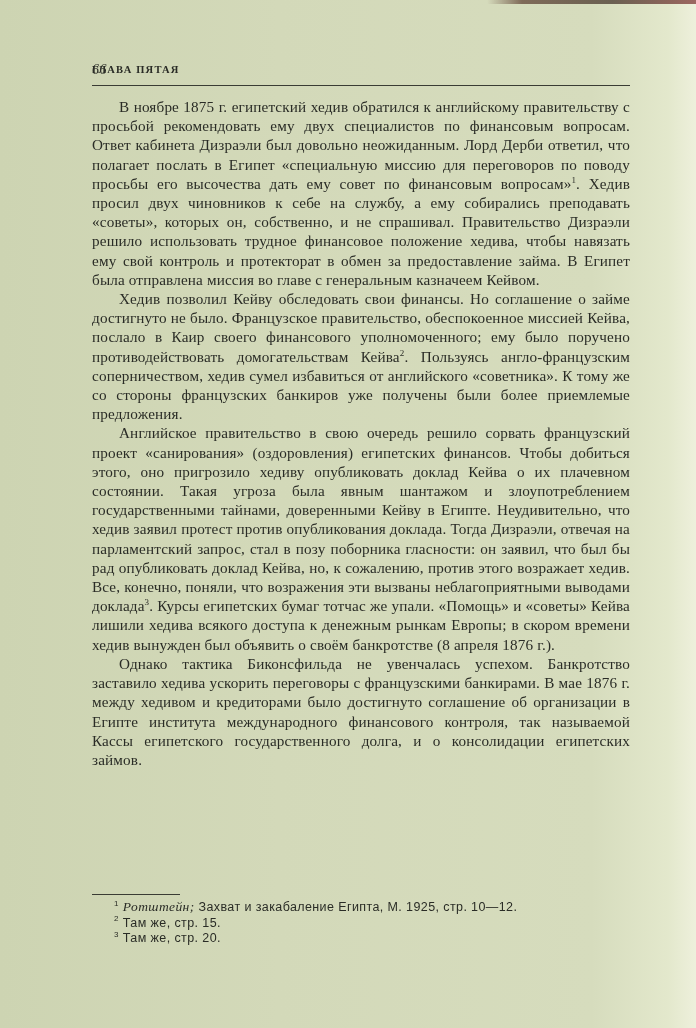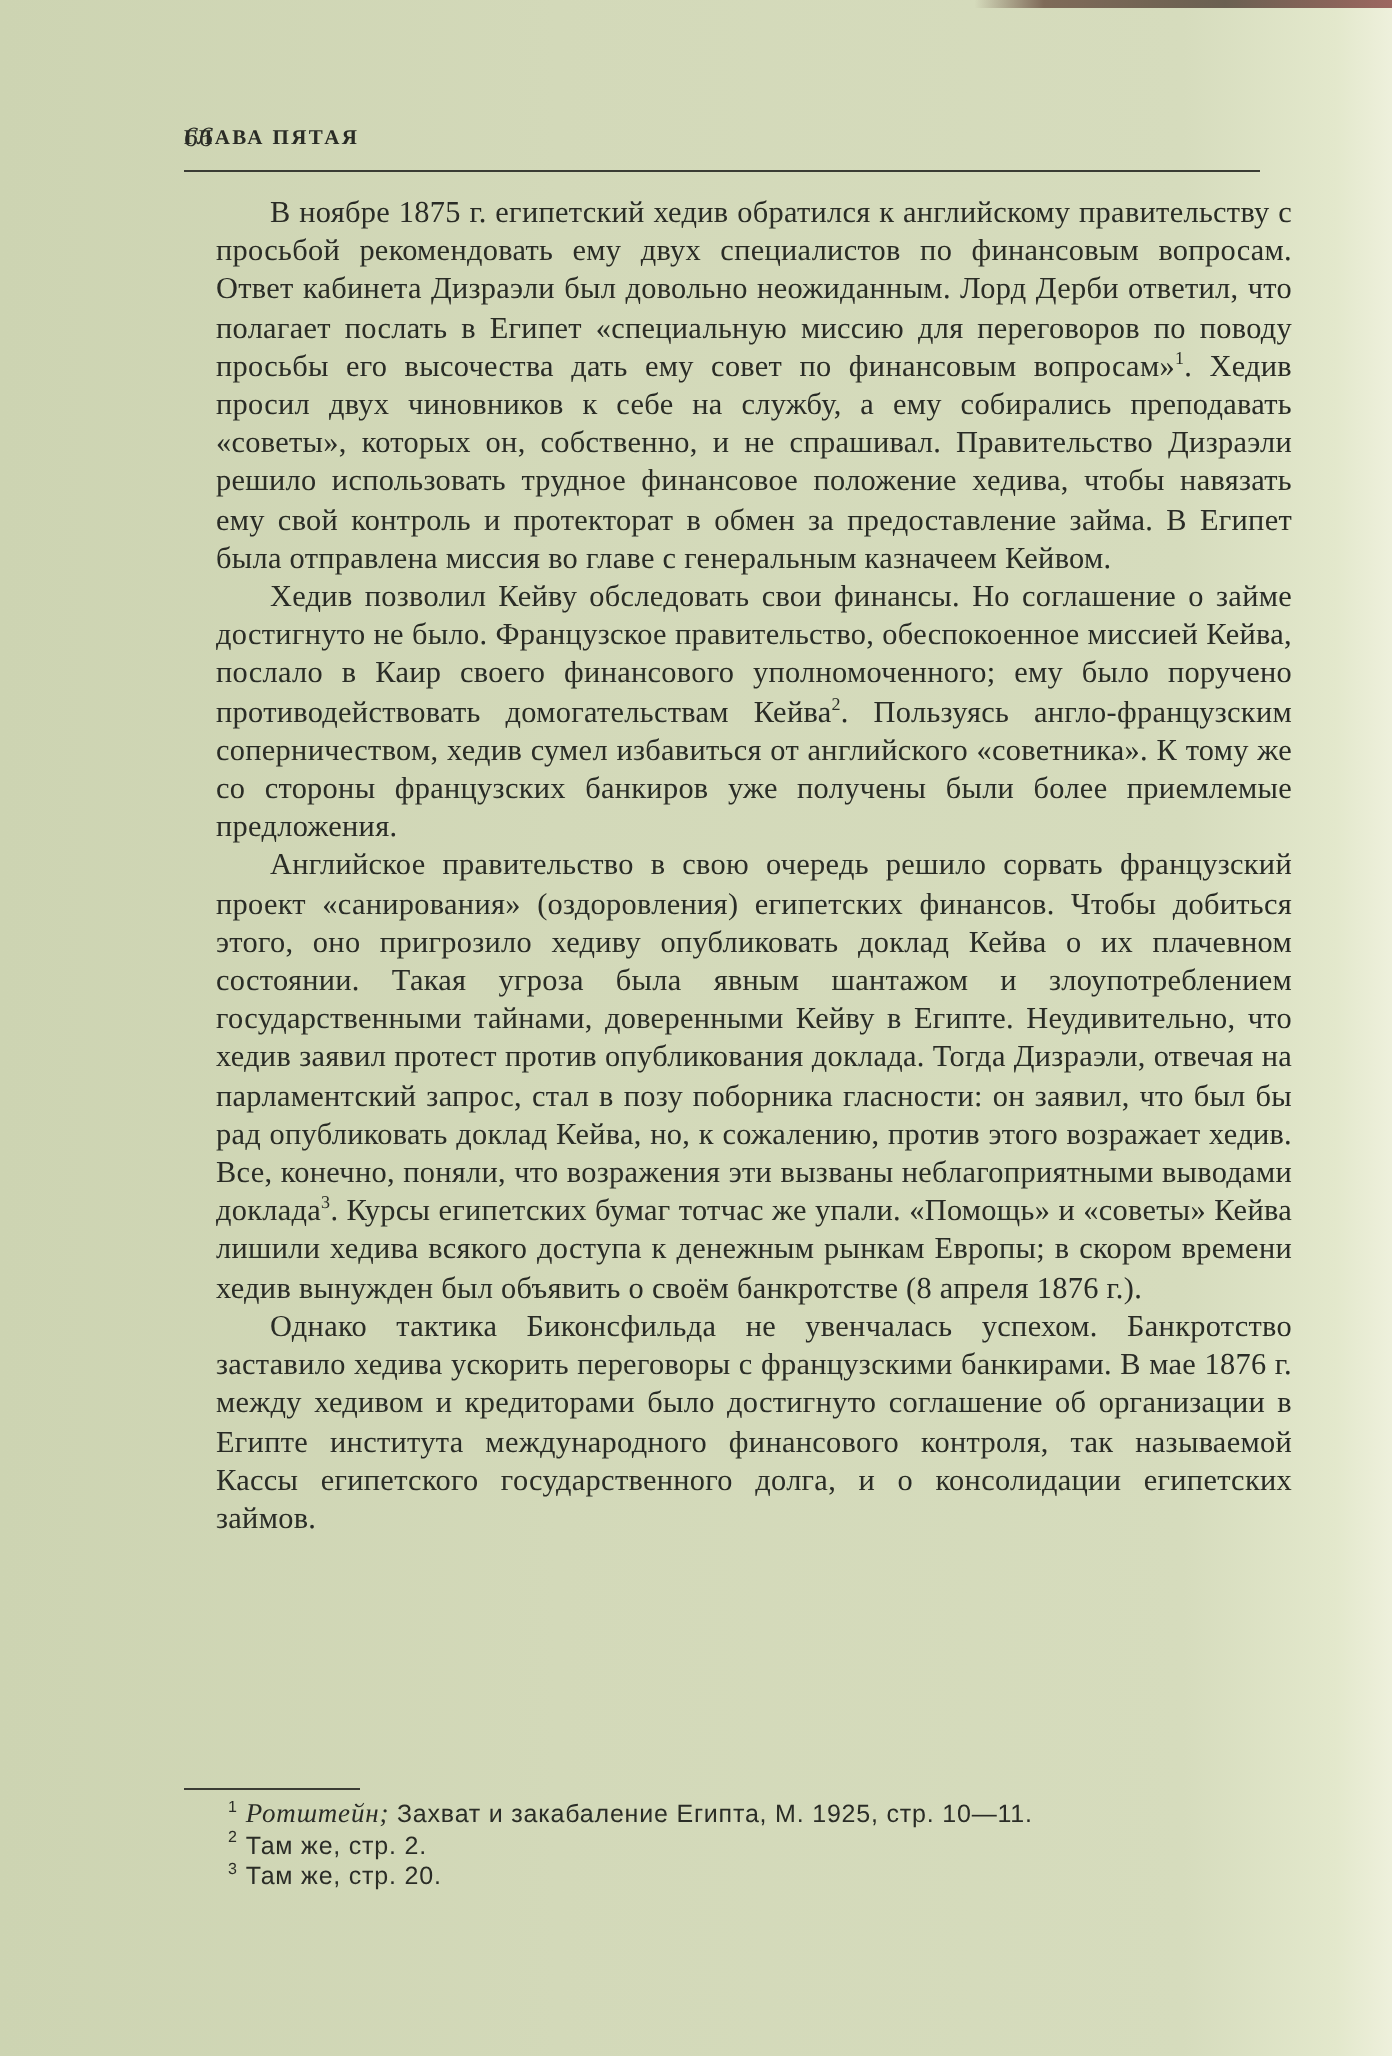--- a/index.html
+++ b/index.html
@@ -29,21 +29,21 @@
     position: absolute; left: 0; right: 0; top: 2px; text-align: left;
     font-size: 10.5px; letter-spacing: 1.2px; font-weight: bold;
   }
   .head-rule {
     position: absolute; left: 0; top: 85px; width: 538px; height: 0;
     border-top: 1.5px solid #3a3c34;
   }
   .body-text {
     position: absolute; left: 0; top: 97px; width: 538px;
     font-size: 15.2px; line-height: 19.2px;
-    text-align: justify; letter-spacing: 0.15px; margin-left: 16px;
+    text-align: justify; letter-spacing: 0.15px;
   }
   .body-text p { margin: 0; text-indent: 27px; }
   .fnref { font-size: 9px; vertical-align: super; line-height: 0; }
   .fn-rule {
     position: absolute; left: 0; top: 894px; width: 88px; height: 0;
     border-top: 1.5px solid #3a3c34;
   }
   .footnotes {
     position: absolute; left: 22px; top: 899px; width: 520px;
     font-size: 12.5px; line-height: 15.5px; font-family: "Liberation Sans", "DejaVu Sans", sans-serif;
@@ -69,22 +69,22 @@
     <p><span>В ноябре 1875 г. египетский хедив обратился к английскому правительству с просьбой рекомендовать ему двух специалистов по финансовым вопросам. Ответ кабинета Дизраэли был довольно неожиданным. Лорд Дерби ответил, что полагает послать в Египет «специальную миссию для переговоров по поводу просьбы его высочества дать ему совет по финансовым вопросам»</span><span class="fnref">1</span><span>. Хедив просил двух чиновников к себе на службу, а ему собирались преподавать «советы», которых он, собственно, и не спрашивал. Правительство Дизраэли решило использовать трудное финансовое положение хедива, чтобы навязать ему свой контроль и протекторат в обмен за предоставление займа. В Египет была отправлена миссия во главе с генеральным казначеем Кейвом.</span></p>
     <p><span>Хедив позволил Кейву обследовать свои финансы. Но соглашение о займе достигнуто не было. Французское правительство, обеспокоенное миссией Кейва, послало в Каир своего финансового уполномоченного; ему было поручено противодействовать домогательствам Кейва</span><span class="fnref">2</span><span>. Пользуясь англо-французским соперничеством, хедив сумел избавиться от английского «советника». К тому же со стороны французских банкиров уже получены были более приемлемые предложения.</span></p>
     <p><span>Английское правительство в свою очередь решило сорвать французский проект «санирования» (оздоровления) египетских финансов. Чтобы добиться этого, оно пригрозило хедиву опубликовать доклад Кейва о их плачевном состоянии. Такая угроза была явным шантажом и злоупотреблением государственными тайнами, доверенными Кейву в Египте. Неудивительно, что хедив заявил протест против опубликования доклада. Тогда Дизраэли, отвечая на парламентский запрос, стал в позу поборника гласности: он заявил, что был бы рад опубликовать доклад Кейва, но, к сожалению, против этого возражает хедив. Все, конечно, поняли, что возражения эти вызваны неблагоприятными выводами доклада</span><span class="fnref">3</span><span>. Курсы египетских бумаг тотчас же упали. «Помощь» и «советы» Кейва лишили хедива всякого доступа к денежным рынкам Европы; в скором времени хедив вынужден был объявить о своём банкротстве (8 апреля 1876 г.).</span></p>
     <p><span>Однако тактика Биконсфильда не увенчалась успехом. Банкротство заставило хедива ускорить переговоры с французскими банкирами. В мае 1876 г. между хедивом и кредиторами было достигнуто соглашение об организации в Египте института международного финансового контроля, так называемой Кассы египетского государственного долга, и о консолидации египетских займов.</span></p>
   </div>
 
   <div class="fn-rule"></div>
 
   <div class="footnotes">
     <div class="footnote">
-      <span class="fn-num">1</span><span class="fn-author">Ротштейн;</span><span> Захват и закабаление Египта, М. 1925, стр. 10—11.</span>
+      <span class="fn-num">1</span><span class="fn-author">Ротштейн;</span><span> Захват и закабаление Египта, М. 1925, стр. 10—12.</span>
     </div>
     <div class="footnote">
-      <span class="fn-num">2</span><span>Там же, стр. 2.</span>
+      <span class="fn-num">2</span><span>Там же, стр. 15.</span>
     </div>
     <div class="footnote">
       <span class="fn-num">3</span><span>Там же, стр. 20.</span>
     </div>
   </div>
 </div>
 
 </body></html>

